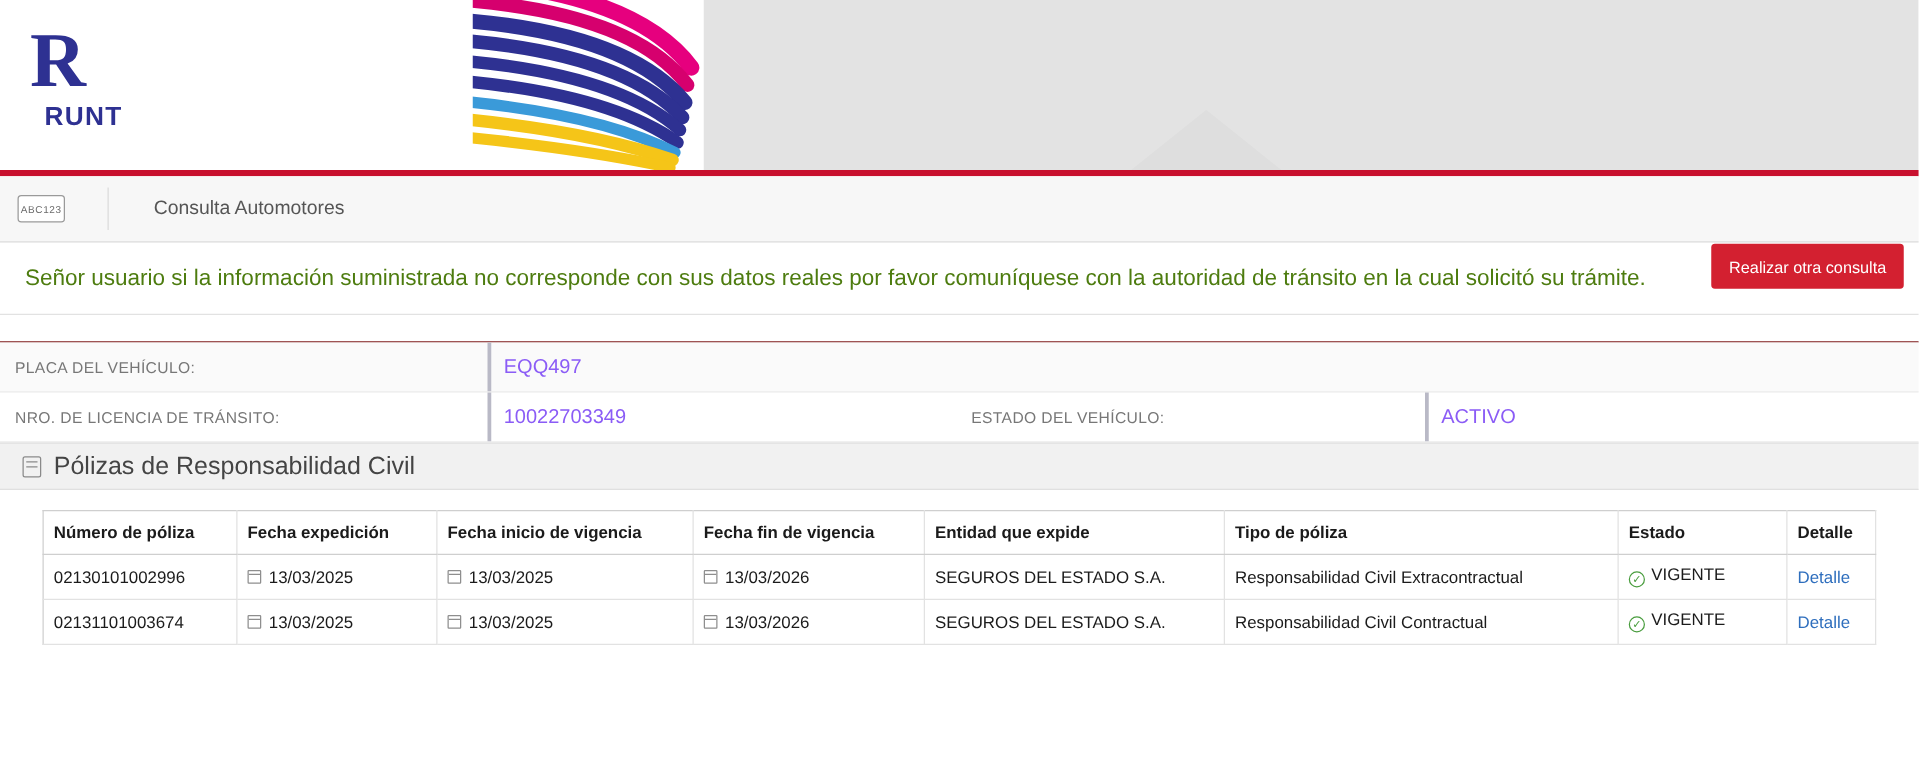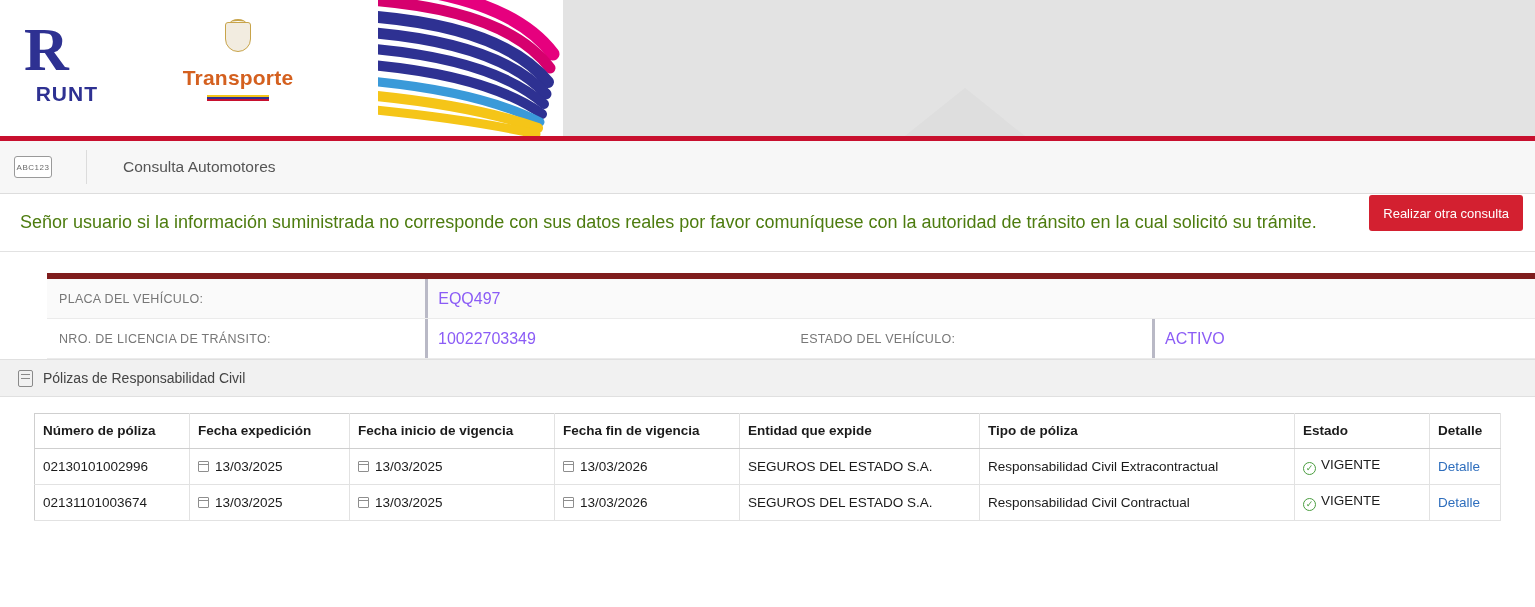--- a/index.html
+++ b/index.html
@@ -158,22 +158,21 @@
     align-items: center;
     padding-left: 20px;
     border-bottom: 1px solid #e2e2e2;
     font-size: 18px;
     color: #4d7c0f;
   }
 
   
   .info-wrap {
     margin-top: 21px;
-    border-top: 6px solid #7f1d1d;
-    margin-left: 47px;
+    border-top: 1px solid #7f1d1d;
   }
   .info-row {
     display: flex;
     height: 40px;
     align-items: stretch;
     border-bottom: 1px solid #ebebeb;
   }
   .info-row.alt { background: #fafafa; }
   .cell-label {
     display: flex;
@@ -219,21 +218,21 @@
   .sec-icon::after {
     content: "";
     position: absolute;
     left: 2px; right: 2px;
     height: 1.5px;
     background: #8a8a8a;
   }
   .sec-icon::before { top: 3px; }
   .sec-icon::after  { top: 7px; }
   .section-title {
-    font-size: 14px;
+    font-size: 20px;
     color: #444444;
   }
 
   
   .table-area {
     padding: 16px 18px 0 34px;
   }
   table.polizas {
     border-collapse: collapse;
     width: 1466px;
@@ -309,28 +308,20 @@
 <div class="header">
   <div class="header-grey">
     <div class="header-grey-chevron"></div>
   </div>
 
   <div class="logo-runt">
     <div class="r-mark">R</div>
     <div class="runt-word">RUNT</div>
   </div>
 
-  <div class="logo-transporte">
-    <div class="escudo">
-      <div class="bird"></div>
-      <div class="shield"></div>
-    </div>
-    <div class="transporte-word">Transporte</div>
-    <div class="tricolor"></div>
-  </div>
 
   <div class="flag-swoosh">
     <svg width="190" height="142" viewBox="0 0 190 142">
       <g fill="none" stroke-linecap="round">
         <path d="M-10 -10 Q 130 0 175 60" stroke="#e6007e" stroke-width="13"></path>
         <path d="M-10 6 Q 128 16 172 74" stroke="#d6006e" stroke-width="11"></path>
         <path d="M-12 22 Q 124 32 170 88" stroke="#2e3192" stroke-width="12"></path>
         <path d="M-14 38 Q 120 48 168 100" stroke="#2e3192" stroke-width="11"></path>
         <path d="M-16 54 Q 114 64 166 110" stroke="#2e3192" stroke-width="10"></path>
         <path d="M-18 70 Q 108 80 164 120" stroke="#2e3192" stroke-width="10"></path>

